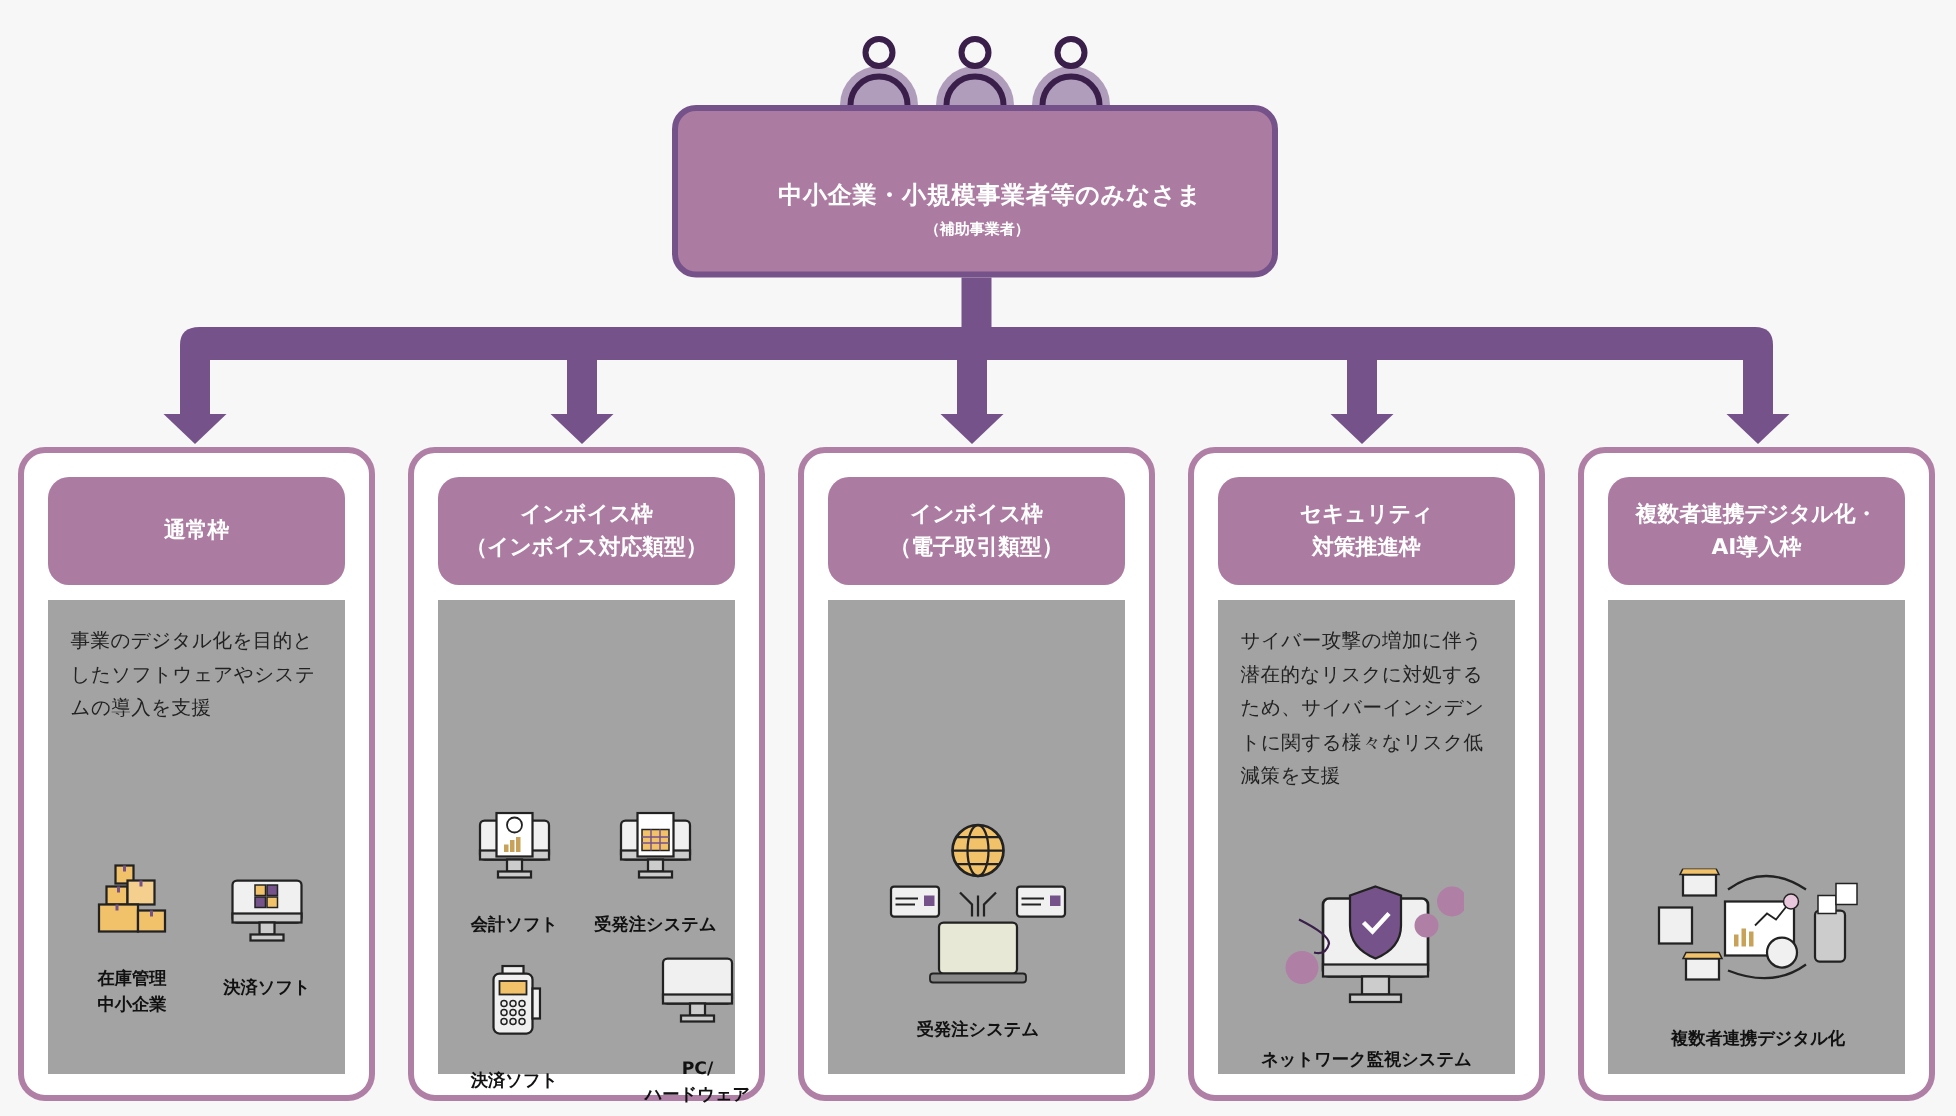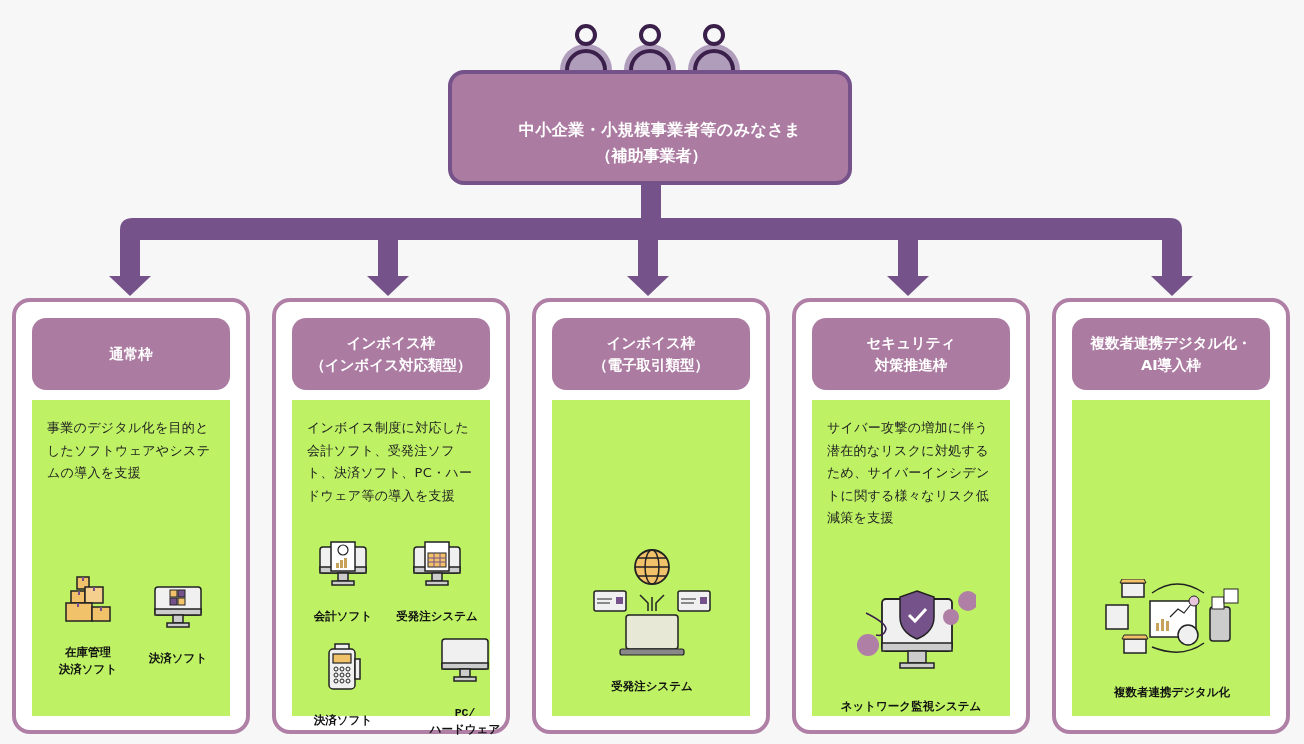--- a/index.html
+++ b/index.html
@@ -10,41 +10,41 @@
       position: relative;
       color: #222;
     }
     .connectors { position: absolute; left: 0; top: 0; width: 1304px; height: 300px; }
     .top-box {
       position: absolute; left: 448px; top: 70px; width: 404px; height: 115px;
       background: #ac7ba1; border: 4px solid #76528a; border-radius: 16px;
       box-sizing: border-box; color: #fff; text-align: center;
     }
     .top-box .title { position: absolute; left: 0; right: 0; top: 46px; font-size: 16px; font-weight: bold; letter-spacing: 0.5px; margin-left: 20px; }
-    .top-box .subtitle { position: absolute; left: 3px; right: 0; top: 72px; font-size: 16px; font-weight: bold; }
+    .top-box .subtitle { position: absolute; left: 3px; right: 0; top: 72px; font-size: 10px; font-weight: bold; }
     .people { position: absolute; left: 550px; top: 18px; width: 200px; height: 70px; }
     .card {
       position: absolute; top: 298px; width: 238px; height: 436px;
       background: #fff; border: 4px solid #b07fa5; border-radius: 18px; box-sizing: border-box;
     }
     .card-head {
       position: absolute; left: 16px; top: 16px; width: 198px; height: 72px;
       background: #ac7ba1; border-radius: 14px; color: #fff; font-weight: bold;
       font-size: 14.5px; display: flex; align-items: center; justify-content: center;
       text-align: center; line-height: 22px; white-space: pre-line;
     }
     .card-body {
       position: absolute; left: 16px; top: 98px; width: 198px; height: 316px;
-      background: #bef264;
+      background: #a3a3a3;
     }
     .card-desc {
       position: absolute; left: 15px; top: 17px; width: 174px;
       font-size: 13px; line-height: 22.5px; color: #222; letter-spacing: 0.3px;
     }
-    .item { position: absolute; text-align: center; font-size: 11.5px; font-weight: bold; color: #111; line-height: 17px; white-space: pre-line; font-family: Liberation Mono, monospace; }
+    .item { position: absolute; text-align: center; font-size: 11.5px; font-weight: bold; color: #111; line-height: 17px; white-space: pre-line; }
     .item svg { display: block; margin: 0 auto 4px auto; }
   </style>
 </head>
 <body>
 
 <svg class="connectors" viewBox="0 0 1304 300">
   <g fill="#76528a">
     <rect x="641" y="185" width="20" height="40"></rect>
     <path d="M135 240 Q120 240 120 255 L120 240 Z"></path>
     <path d="M133 218 L1170 218 Q1182 218 1182 230 L1182 240 L120 240 L120 230 Q120 218 133 218 Z"></path>
@@ -97,21 +97,21 @@
         </g>
         <g fill="#76528a">
             <rect x="19" y="2" width="2" height="4"></rect>
             <rect x="15" y="16" width="2" height="4"></rect>
             <rect x="30" y="12" width="2" height="4"></rect>
             <rect x="14" y="28" width="2" height="4"></rect>
             <rect x="37" y="32" width="2" height="4"></rect>
           </g>
       </svg>
       <span>在庫管理
-決済ソフト</span>
+中小企業</span>
     </div>
     <div class="item" style="left:106px; top:168px; width:80px;">
       <svg width="50" height="44" viewBox="0 0 50 44">
         <rect x="2" y="2" width="46" height="28" rx="3" fill="#f0f0f0" stroke="#222" stroke-width="1.5"></rect>
         <rect x="2" y="24" width="46" height="6" fill="#ccc" stroke="#222" stroke-width="1.5"></rect>
         <rect x="20" y="30" width="10" height="8" fill="#ccc" stroke="#222" stroke-width="1.5"></rect>
         <rect x="14" y="38" width="22" height="4" fill="#ccc" stroke="#222" stroke-width="1.5"></rect>
         <rect x="17" y="5" width="7" height="7" fill="#f1c26a" stroke="#222"></rect>
         <rect x="25" y="5" width="7" height="7" fill="#76528a" stroke="#222"></rect>
         <rect x="17" y="13" width="7" height="7" fill="#76528a" stroke="#222"></rect>
@@ -119,21 +119,20 @@
       </svg>
       <span>決済ソフト</span>
     </div>
   </div>
 </div>
 
 <div class="card" style="left:272px">
   <div class="card-head">インボイス枠
 （インボイス対応類型）</div>
   <div class="card-body">
-    <div class="card-desc">インボイス制度に対応した会計ソフト、受発注ソフト、決済ソフト、PC・ハードウェア等の導入を支援</div>
     <div class="item" style="left:10px; top:124px; width:82px;">
       <svg width="50" height="46" viewBox="0 0 50 46">
         <rect x="2" y="6" width="46" height="26" rx="3" fill="#f0f0f0" stroke="#222" stroke-width="1.5"></rect>
         <rect x="2" y="26" width="46" height="6" fill="#ccc" stroke="#222" stroke-width="1.5"></rect>
         <rect x="20" y="32" width="10" height="8" fill="#ccc" stroke="#222" stroke-width="1.5"></rect>
         <rect x="14" y="40" width="22" height="4" fill="#ccc" stroke="#222" stroke-width="1.5"></rect>
         <rect x="13" y="1" width="24" height="29" fill="#fff" stroke="#222" stroke-width="1.5"></rect>
         <circle cx="25" cy="9" r="5" fill="none" stroke="#222" stroke-width="1.2"></circle>
         <rect x="18" y="22" width="3" height="5" fill="#c9a25a"></rect>
           <rect x="22" y="19" width="3" height="8" fill="#c9a25a"></rect>

